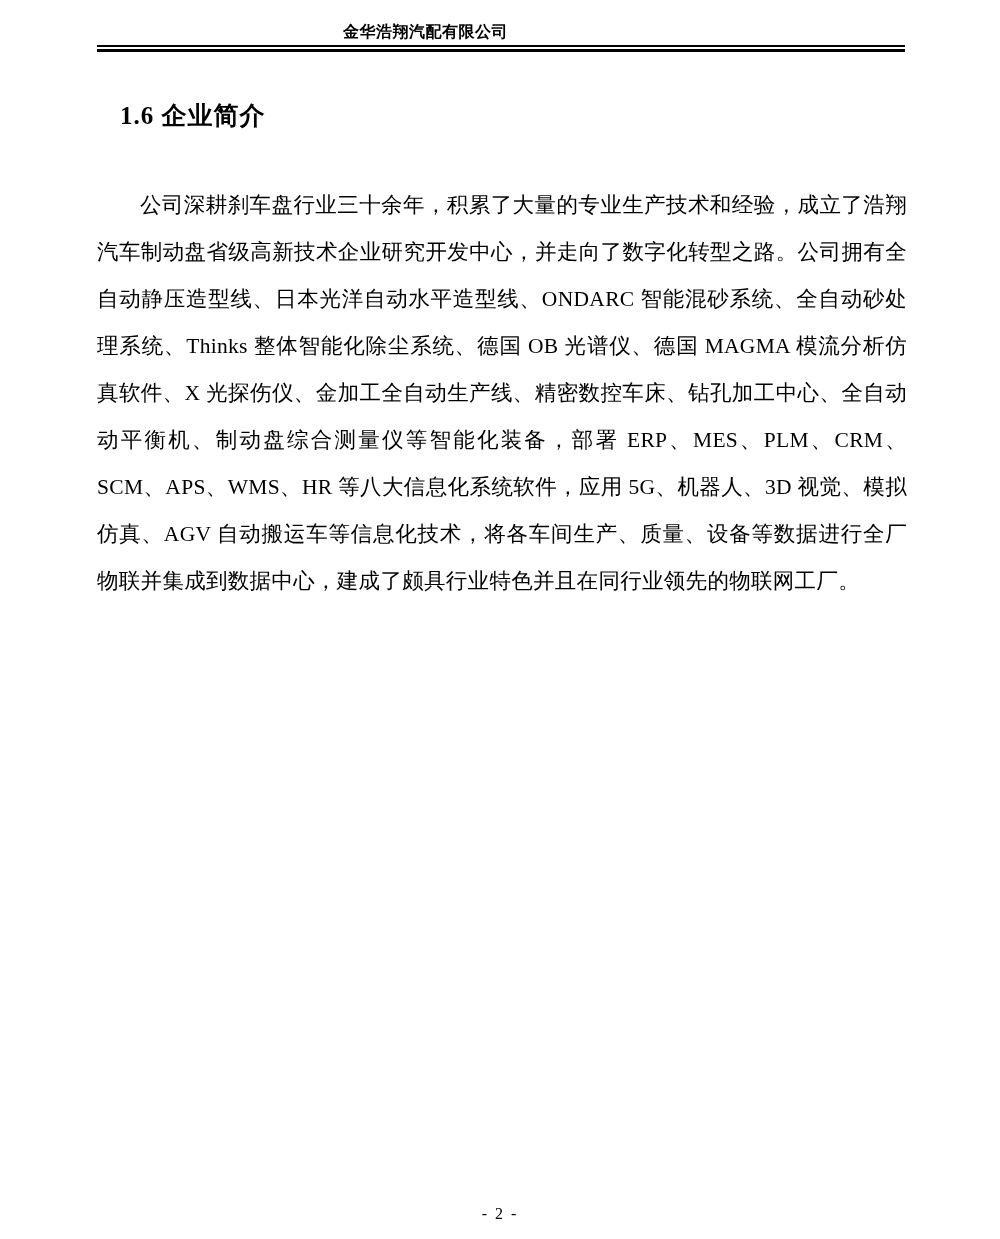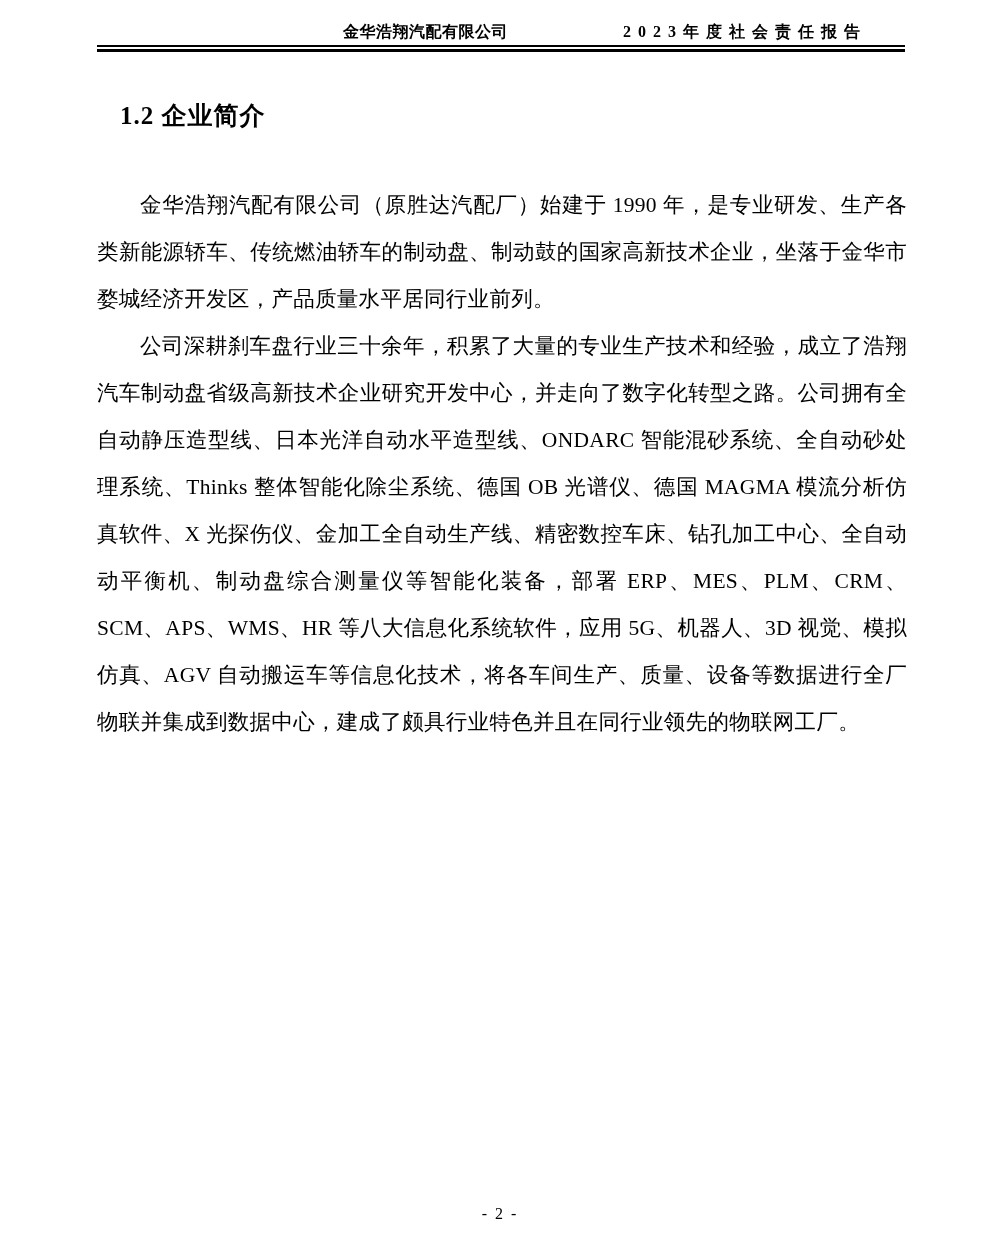--- a/index.html
+++ b/index.html
@@ -97,31 +97,29 @@
     letter-spacing: 2px;
   }
 </style>
 </head>
 <body>
 
 <div class="page">
 
   <div class="header">
     <span class="header-company">金华浩翔汽配有限公司</span>
-    <span class="header-title">2023年度社会责任报告</span>
   </div>
 
   <div class="header-rule">
     <div class="thin"></div>
     <div class="gap"></div>
     <div class="thick"></div>
   </div>
 
-  <div class="section-title">1.2 企业简介</div>
+  <div class="section-title">1.6 企业简介</div>
 
   <div class="content">
-    <p>金华浩翔汽配有限公司（原胜达汽配厂）始建于 1990 年，是专业研发、生产各类新能源轿车、传统燃油轿车的制动盘、制动鼓的国家高新技术企业，坐落于金华市婺城经济开发区，产品质量水平居同行业前列。</p>
     <p>公司深耕刹车盘行业三十余年，积累了大量的专业生产技术和经验，成立了浩翔汽车制动盘省级高新技术企业研究开发中心，并走向了数字化转型之路。公司拥有全自动静压造型线、日本光洋自动水平造型线、ONDARC 智能混砂系统、全自动砂处理系统、Thinks 整体智能化除尘系统、德国 OB 光谱仪、德国 MAGMA 模流分析仿真软件、X 光探伤仪、金加工全自动生产线、精密数控车床、钻孔加工中心、全自动动平衡机、制动盘综合测量仪等智能化装备，部署 ERP、MES、PLM、CRM、SCM、APS、WMS、HR 等八大信息化系统软件，应用 5G、机器人、3D 视觉、模拟仿真、AGV 自动搬运车等信息化技术，将各车间生产、质量、设备等数据进行全厂物联并集成到数据中心，建成了颇具行业特色并且在同行业领先的物联网工厂。</p>
   </div>
 
   <div class="footer">- 2 -</div>
 
 </div>
 
 </body></html>

